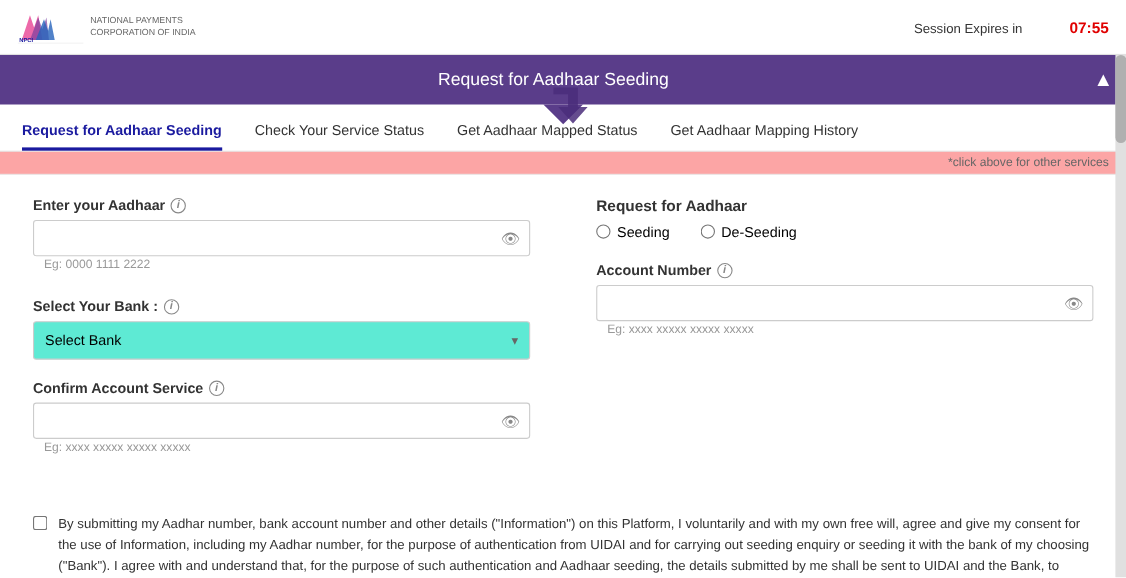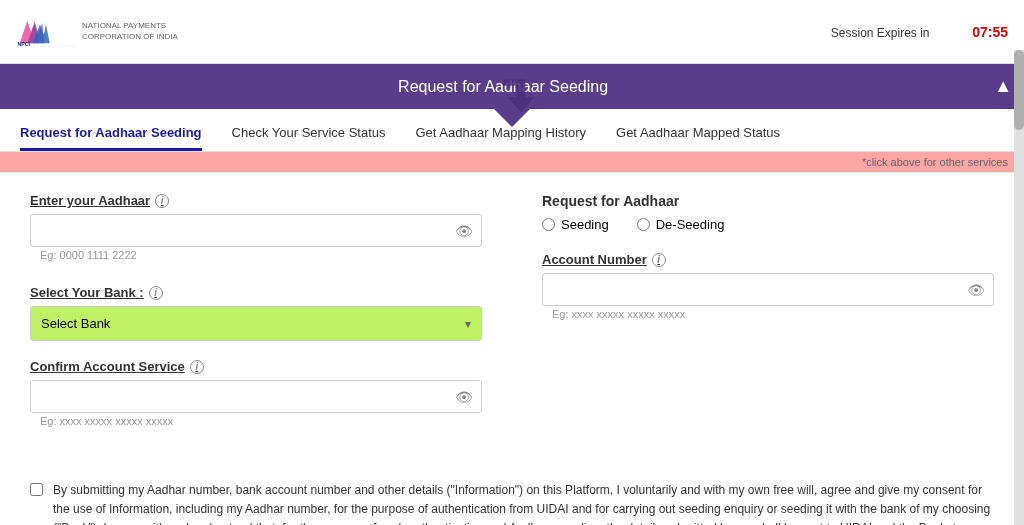--- a/index.html
+++ b/index.html
@@ -2,21 +2,21 @@
 <html><head>
   <meta charset="utf-8">
   <style>
     * { box-sizing: border-box; margin: 0; padding: 0; }
     body { font-family: Arial, sans-serif; font-size: 13px; background: #fff; width: 1024px; height: 525px; overflow: hidden; position: relative; }
 
     
     .top-bar {
       display: flex; align-items: center; justify-content: space-between;
       padding: 6px 16px; border-bottom: 1px solid #e0e0e0; background: #fff;
-      height: 64px;
+      height: 50px;
     }
     .npci-logo { display: flex; align-items: center; gap: 6px; }
     .npci-logo-icon { width: 60px; height: 36px; }
     .session-info { font-size: 12px; color: #333; }
     .session-timer { color: #e00; font-weight: bold; font-size: 14px; margin-left: 36px; }
 
     
     .banner {
       background: #5a3d8a; color: #fff; text-align: center;
       padding: 12px; font-size: 16px; font-weight: 500;
@@ -54,21 +54,21 @@
     .main-content {
       display: flex; padding: 20px 30px; gap: 40px;
     }
     .left-col { flex: 1; }
     .right-col { flex: 1; padding-left: 20px; }
 
     
     .field-group { margin-bottom: 18px; }
     .field-label {
       font-size: 13px; color: #333; font-weight: 600; margin-bottom: 6px;
-      display: flex; align-items: center; gap: 5px; text-decoration: underline;
+      display: flex; align-items: center; gap: 5px;
     }
     .info-icon {
       display: inline-flex; align-items: center; justify-content: center;
       width: 14px; height: 14px; border-radius: 50%; border: 1px solid #888;
       font-size: 10px; color: #888; cursor: pointer; font-style: italic; font-weight: bold;
     }
     .input-wrapper {
       position: relative; border: 1px solid #ccc; border-radius: 3px;
     }
     .input-wrapper input {
@@ -77,21 +77,21 @@
     }
     .input-placeholder { font-size: 11px; color: #999; padding: 2px 10px 6px 10px; }
     .input-icon {
       position: absolute; right: 8px; top: 50%; transform: translateY(-50%);
       color: #888; font-size: 14px;
     }
 
     
     .select-wrapper {
       position: relative; border: 1px solid #ccc; border-radius: 3px;
-      background: #bef264; cursor: pointer;
+      background: #5eead4; cursor: pointer;
     }
     .select-wrapper select {
       width: 100%; padding: 9px 30px 9px 10px; border: none; outline: none;
       font-size: 13px; appearance: none; background: transparent; cursor: pointer;
     }
     .select-arrow {
       position: absolute; right: 10px; top: 50%; transform: translateY(-50%);
       color: #666; pointer-events: none; font-size: 12px;
     }
 
@@ -159,22 +159,22 @@
 
 <div class="arrow-annotation">
   <svg class="arrow-svg" viewBox="0 0 60 45" xmlns="http://www.w3.org/2000/svg">
     <path d="M20 5 C25 5 40 5 45 5 L45 25 L55 25 L40 42 L25 25 L35 25 L35 12 L20 12 Z" fill="#4a2d7a" opacity="0.85"></path>
   </svg>
 </div>
 
 <div class="nav-tabs">
   <div class="nav-tab active" style="color: rgb(26, 26, 159); border-bottom-color: rgb(26, 26, 159);">Request for Aadhaar Seeding</div>
   <div class="nav-tab">Check Your Service Status</div>
+  <div class="nav-tab">Get Aadhaar Mapped Status</div>
   <div class="nav-tab">Get Aadhaar Mapping History</div>
-  <div class="nav-tab">Get Aadhaar Mapped Status</div>
 </div>
 
 <div class="service-note">
   <span>*click above for other services</span>
 </div>
 
 <div class="main-content">
 
   <div class="left-col">
 

